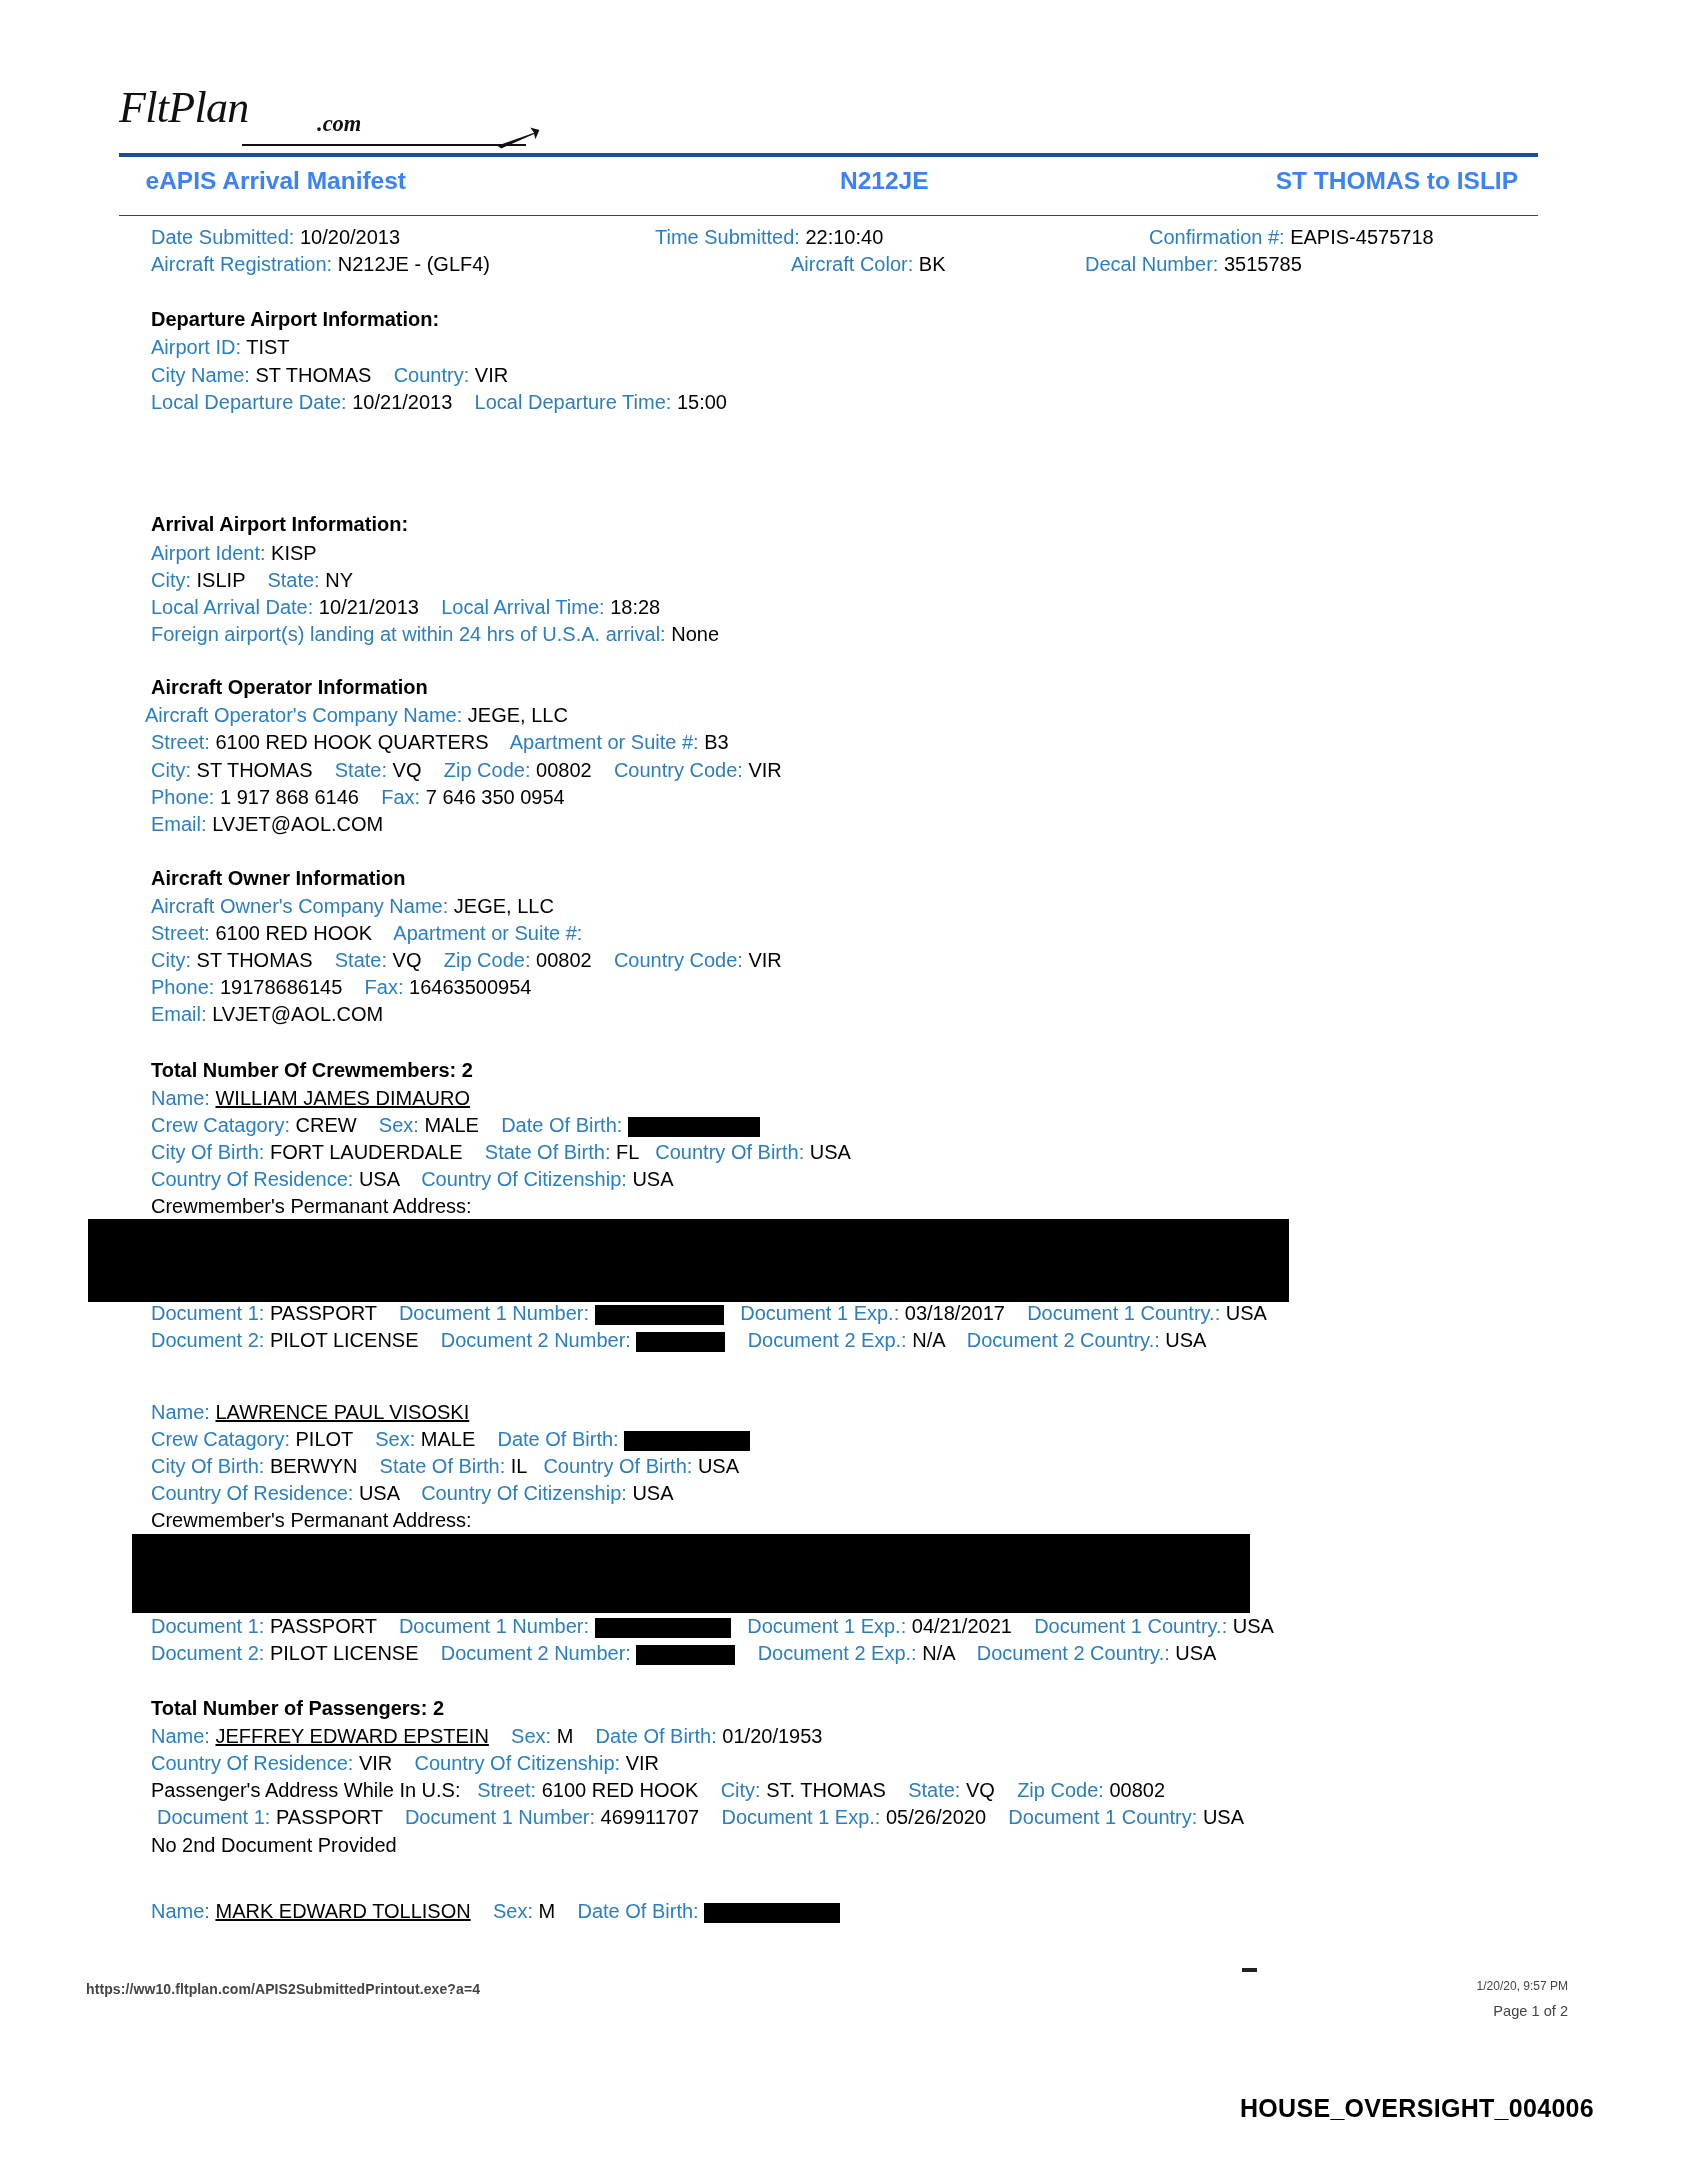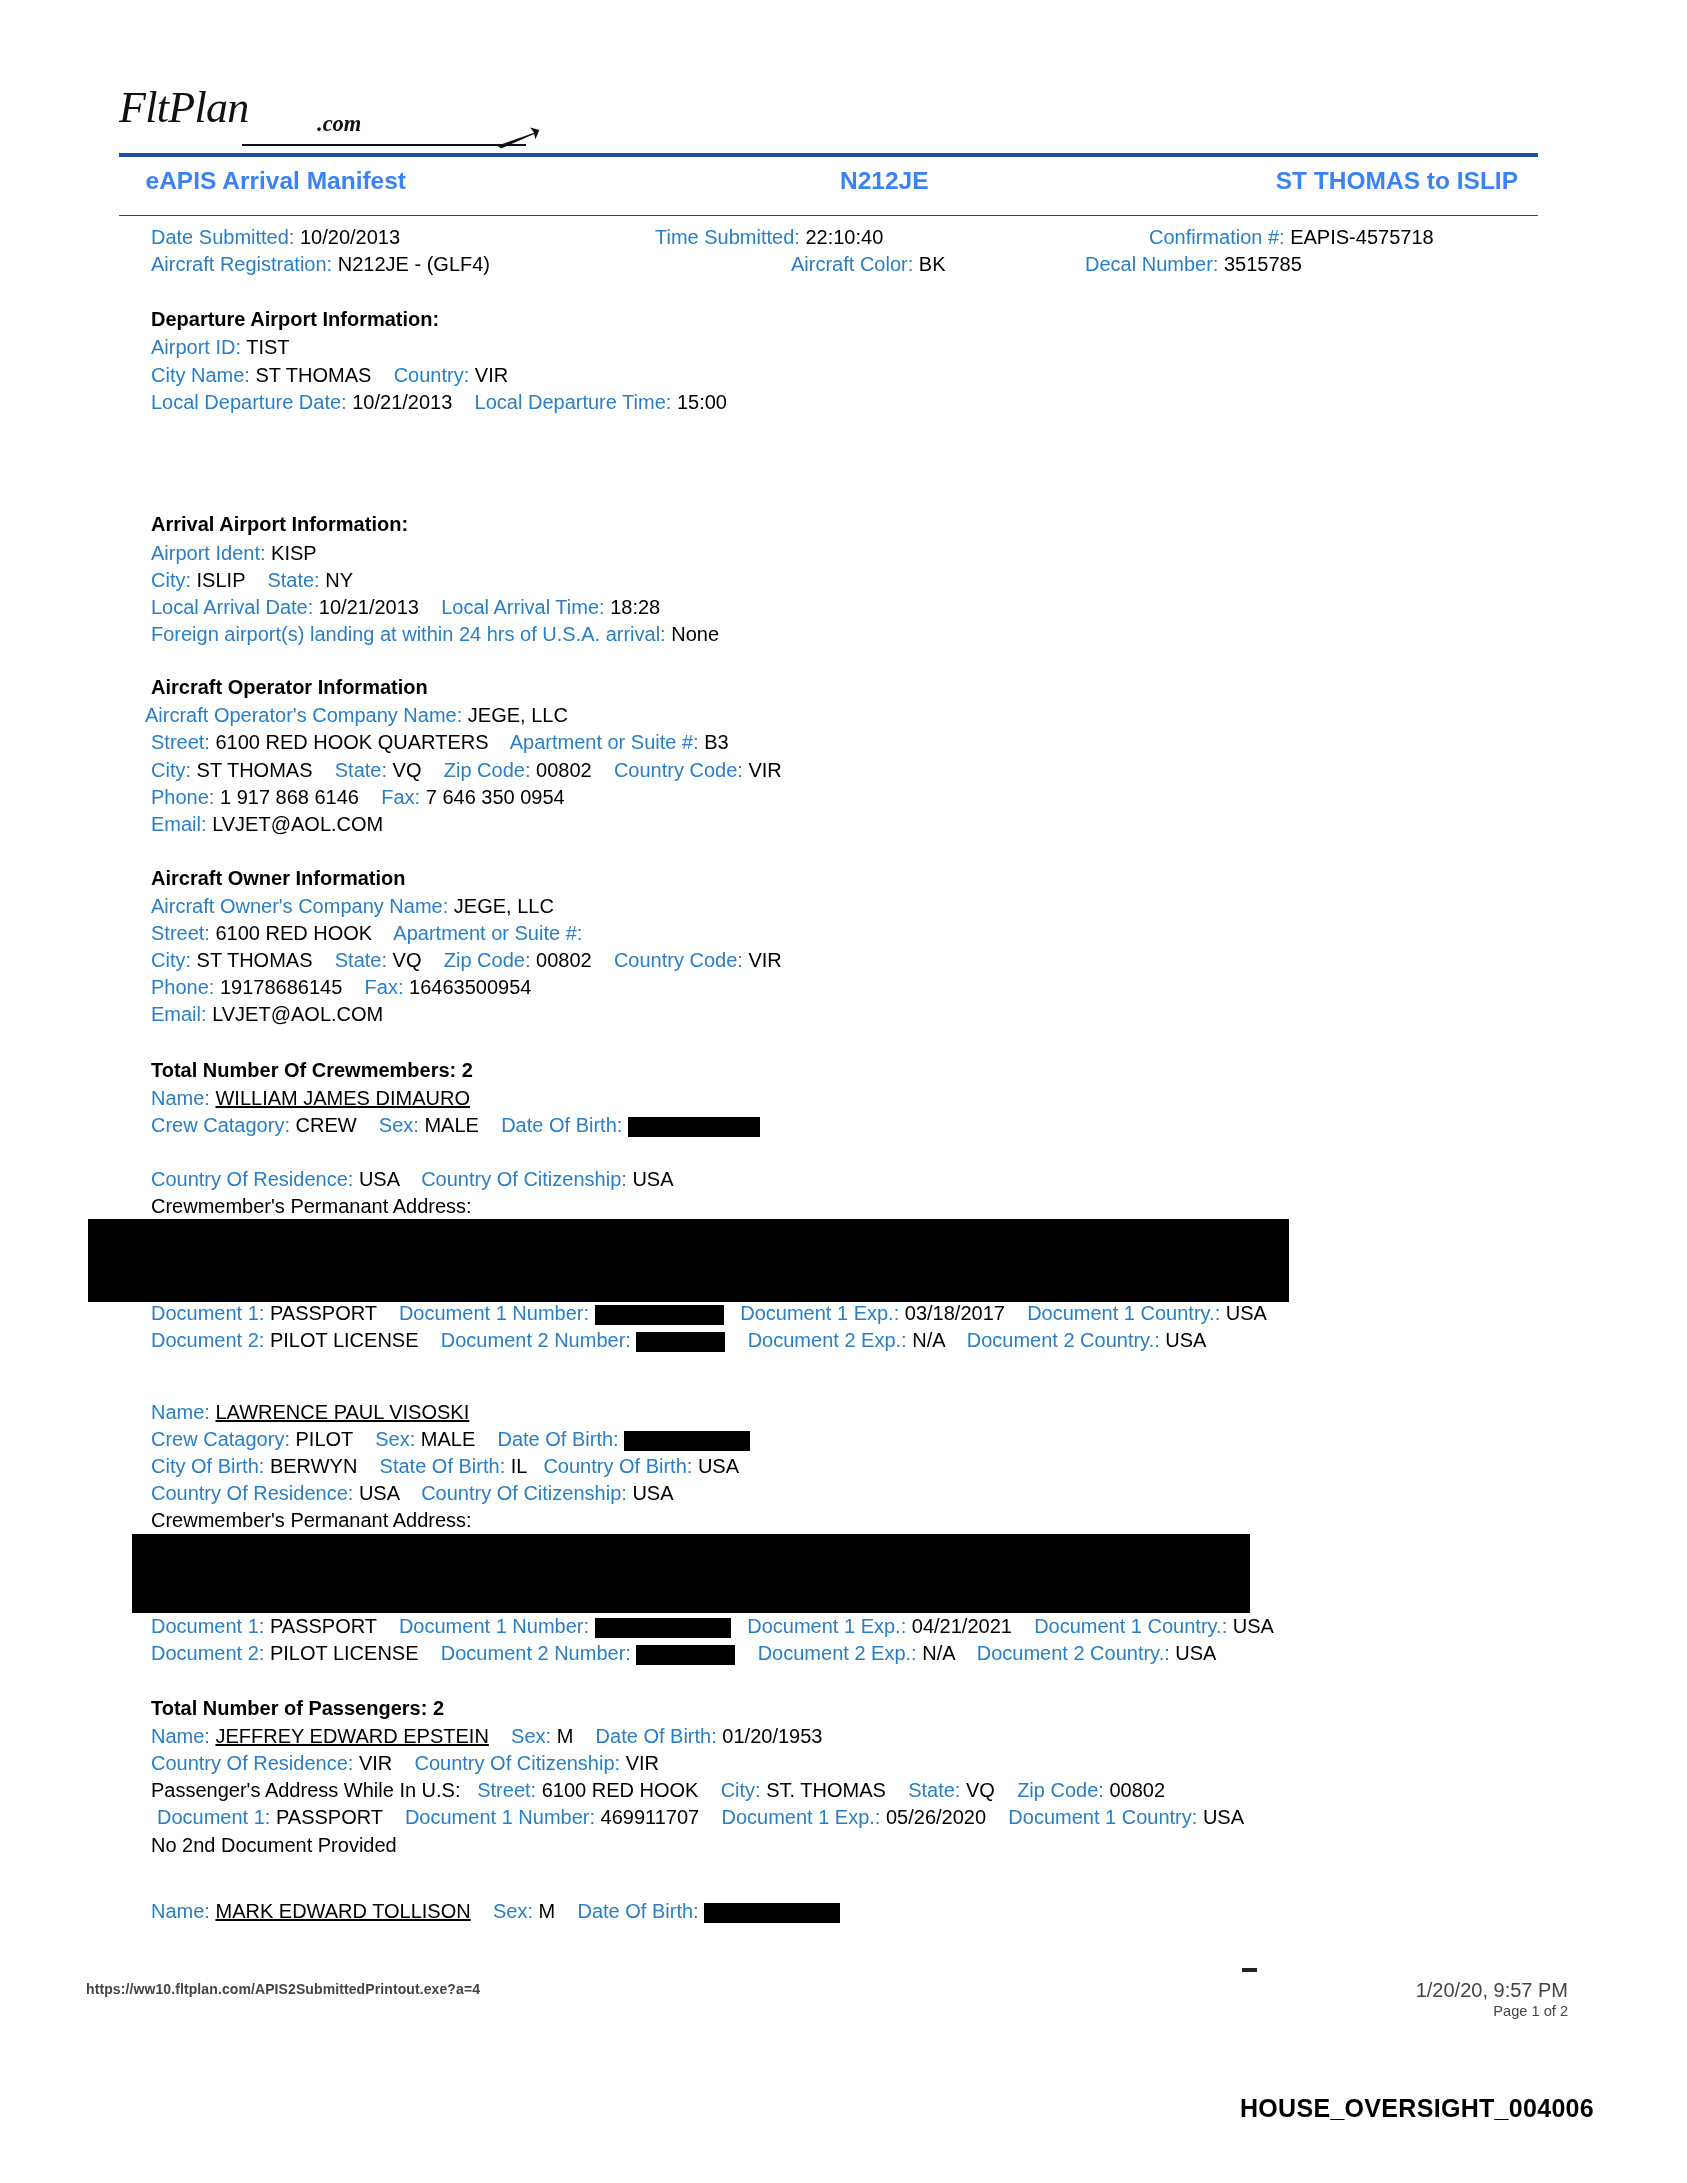--- a/index.html
+++ b/index.html
@@ -141,21 +141,21 @@
     font-size: 14px;
     font-weight: bold;
     color: #444;
     font-family: "Liberation Sans", sans-serif;
     letter-spacing: 0.1px;
   }
   .footer-date {
     position: absolute;
     right: 119px;
     top: 1979px;
-    font-size: 20px;
+    font-size: 12px;
     color: #444;
     text-align: right;
   }
   .footer-page {
     position: absolute;
     right: 119px;
     top: 2003px;
     font-size: 14.6px;
     color: #444;
     text-align: right;
@@ -354,20 +354,30 @@
   <div class="line" style="left:151px; top:1113px;">
     <span class="lbl">Crew Catagory:</span>
     <span class="val">CREW</span>
     <span>&nbsp;&nbsp;</span>
     <span class="lbl">Sex:</span>
     <span class="val">MALE</span>
     <span>&nbsp;&nbsp;</span>
     <span class="lbl">Date Of Birth:</span>
     <span class="redact" style="width:132px;"></span>
   </div>
+  <div class="line" style="left:151px; top:1140px;">
+    <span class="lbl">City Of Birth:</span>
+    <span class="val">FORT LAUDERDALE</span>
+    <span>&nbsp;&nbsp;</span>
+    <span class="lbl">State Of Birth:</span>
+    <span class="val">FL</span>
+    <span>&nbsp;</span>
+    <span class="lbl">Country Of Birth:</span>
+    <span class="val">USA</span>
+  </div>
   <div class="line" style="left:151px; top:1167px;">
     <span class="lbl">Country Of Residence:</span>
     <span class="val">USA</span>
     <span>&nbsp;&nbsp;</span>
     <span class="lbl">Country Of Citizenship:</span>
     <span class="val">USA</span>
   </div>
   <div class="line" style="left:151px; top:1194px;">
     <span class="lblk">Crewmember's Permanant Address:</span>
   </div>

